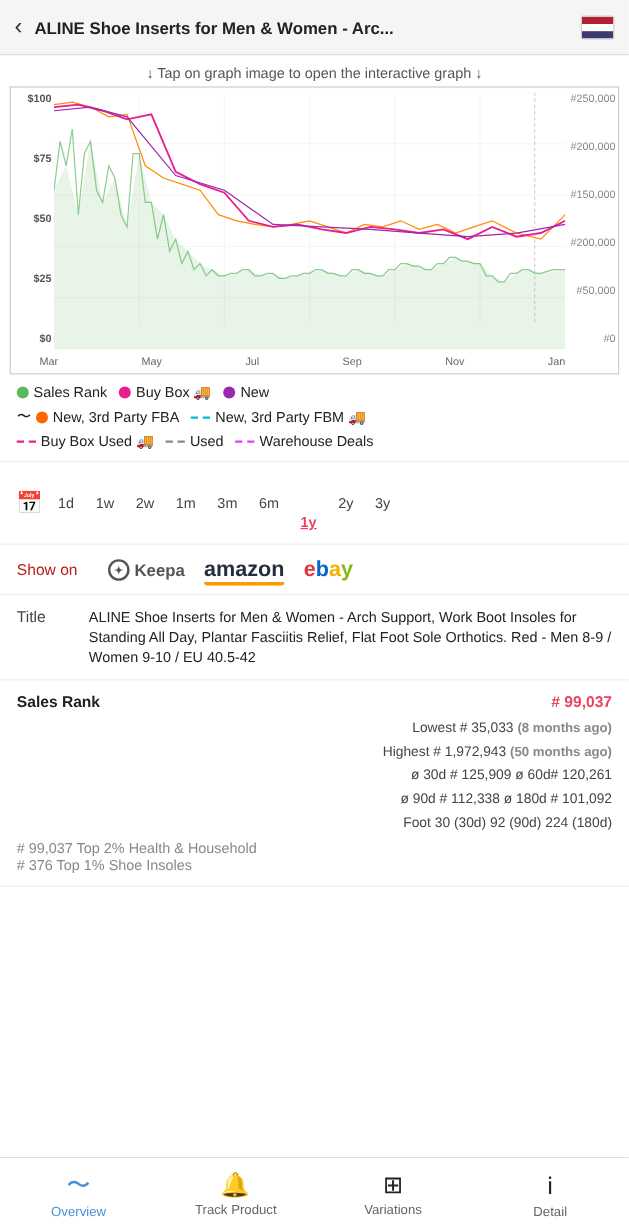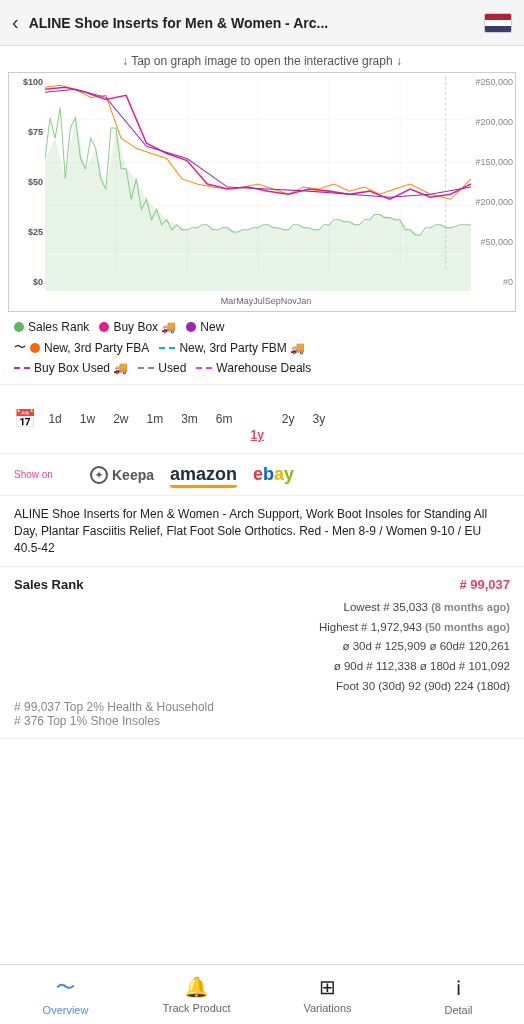--- a/index.html
+++ b/index.html
@@ -98,25 +98,25 @@
     }
     .y-axis-right span {
       font-size: 9px;
       color: #888;
       text-align: right;
       display: block;
     }
     .x-axis {
       position: absolute;
       bottom: 0;
-      left: 52px;
+      left: 24px;
       right: 44px;
       height: 20px;
       display: flex;
-      justify-content: center;
+      justify-content: space-between;
       align-items: center;
     }
     .x-axis span {
       font-size: 9px;
       color: #666;
     }
     .chart-svg-wrap {
       position: absolute;
       left: 36px;
       right: 44px;
@@ -185,22 +185,22 @@
 
     
     .show-on {
       display: flex;
       align-items: center;
       padding: 10px 14px;
       border-bottom: 1px solid #eee;
       gap: 16px;
     }
     .show-on-label {
-      font-size: 10px;
-      color: #ec4899;
+      font-size: 13px;
+      color: #b91c1c;
       min-width: 60px;
     }
     .keepa-logo {
       display: flex;
       align-items: center;
       gap: 4px;
       font-size: 14px;
       font-weight: 600;
       color: #555;
     }
@@ -483,20 +483,21 @@
     </div>
     <div class="amazon-logo">
       <span>amazon</span>
     </div>
     <div>
       <span class="ebay-e" style="font-size:18px;font-weight:900;">e</span><span class="ebay-b" style="font-size:18px;font-weight:900;">b</span><span class="ebay-a" style="font-size:18px;font-weight:900;">a</span><span class="ebay-y" style="font-size:18px;font-weight:900;">y</span>
     </div>
   </div>
 
   <div class="info-section">
+    <span class="info-label">Title</span>
     <span class="info-value">ALINE Shoe Inserts for Men &amp; Women - Arch Support, Work Boot Insoles for Standing All Day, Plantar Fasciitis Relief, Flat Foot Sole Orthotics. Red - Men 8-9 / Women 9-10 / EU 40.5-42</span>
   </div>
 
   <div class="rank-section">
     <div class="rank-header">
       <span class="rank-label">Sales Rank</span>
       <span class="rank-current"># 99,037</span>
     </div>
     <div class="rank-details">
       <div>

